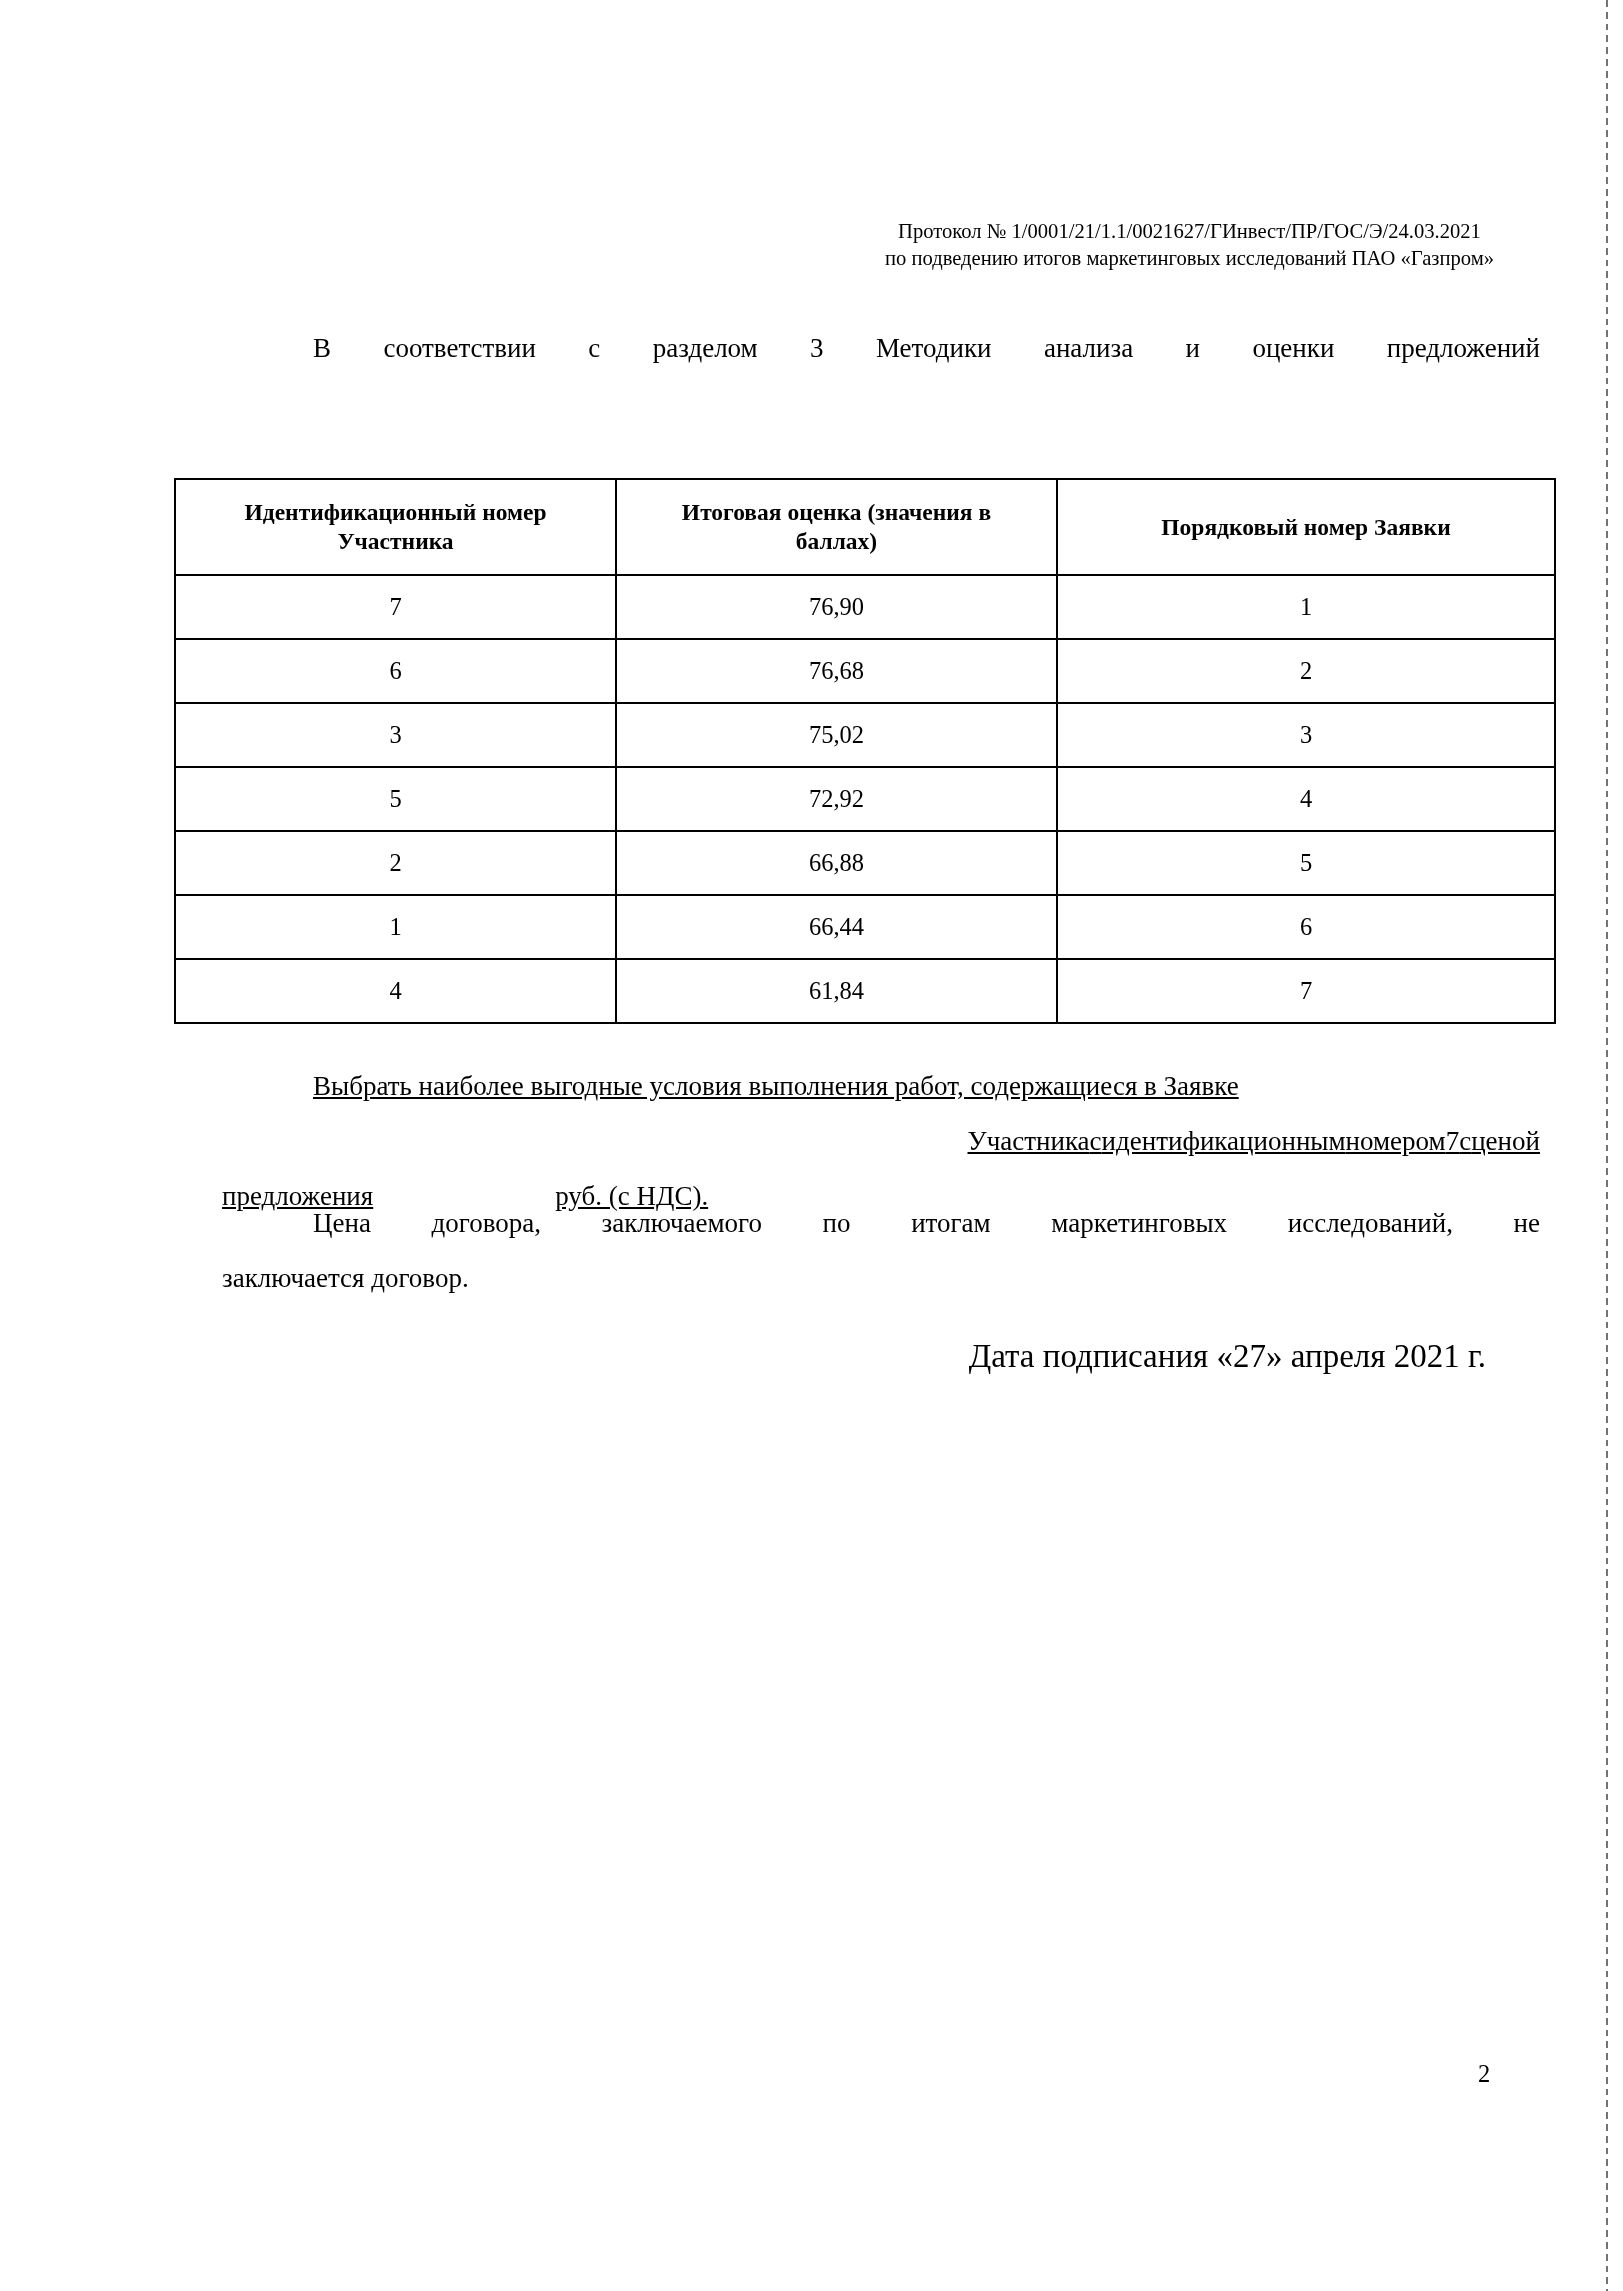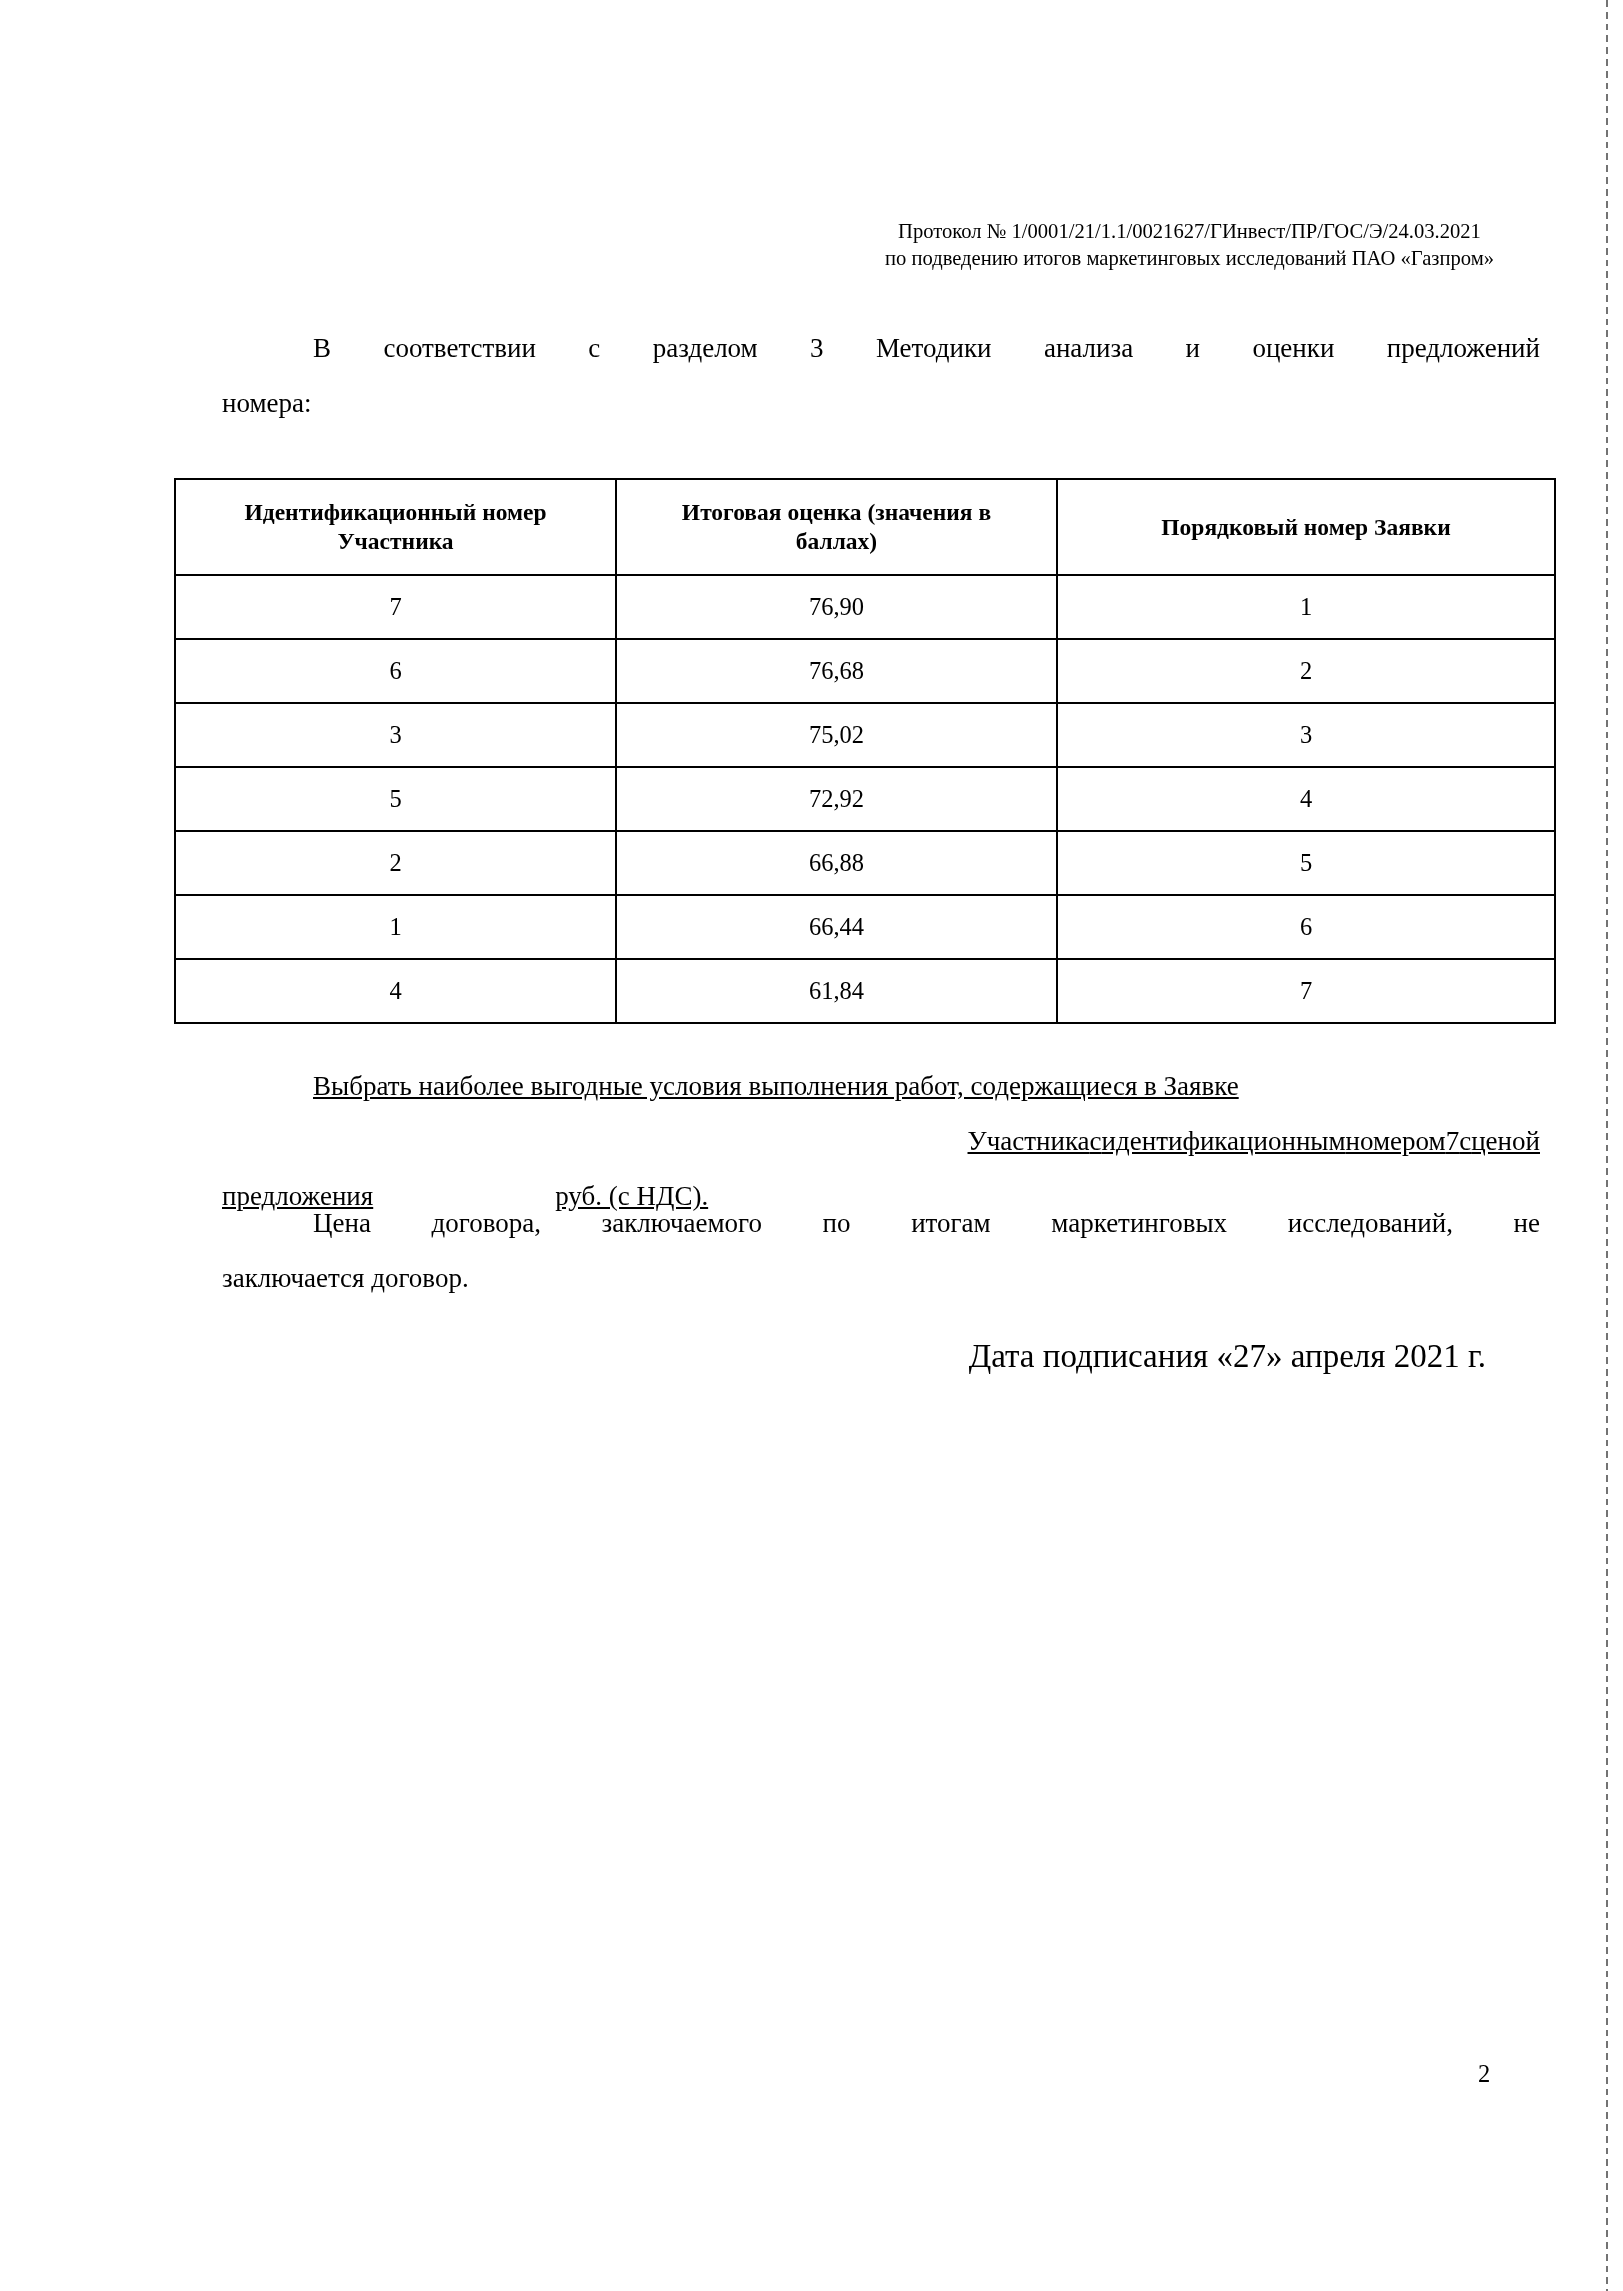--- a/index.html
+++ b/index.html
@@ -50,21 +50,20 @@
 </head>
 <body>
 
 <div class="header">
   <div>Протокол № 1/0001/21/1.1/0021627/ГИнвест/ПР/ГОС/Э/24.03.2021</div>
   <div>по подведению итогов маркетинговых исследований ПАО «Газпром»</div>
 </div>
 
 <div class="para" id="p1">
   <div style="text-align:justify;text-align-last:justify;"><span class="indent"></span><span>В соответствии с разделом 3 Методики анализа и оценки предложений</span></div>
-  <div>номера:</div>
 </div>
 
 <table class="results">
   <colgroup>
       <col class="c1">
       <col class="c2">
       <col class="c3">
     </colgroup>
   <thead>
     <tr>

